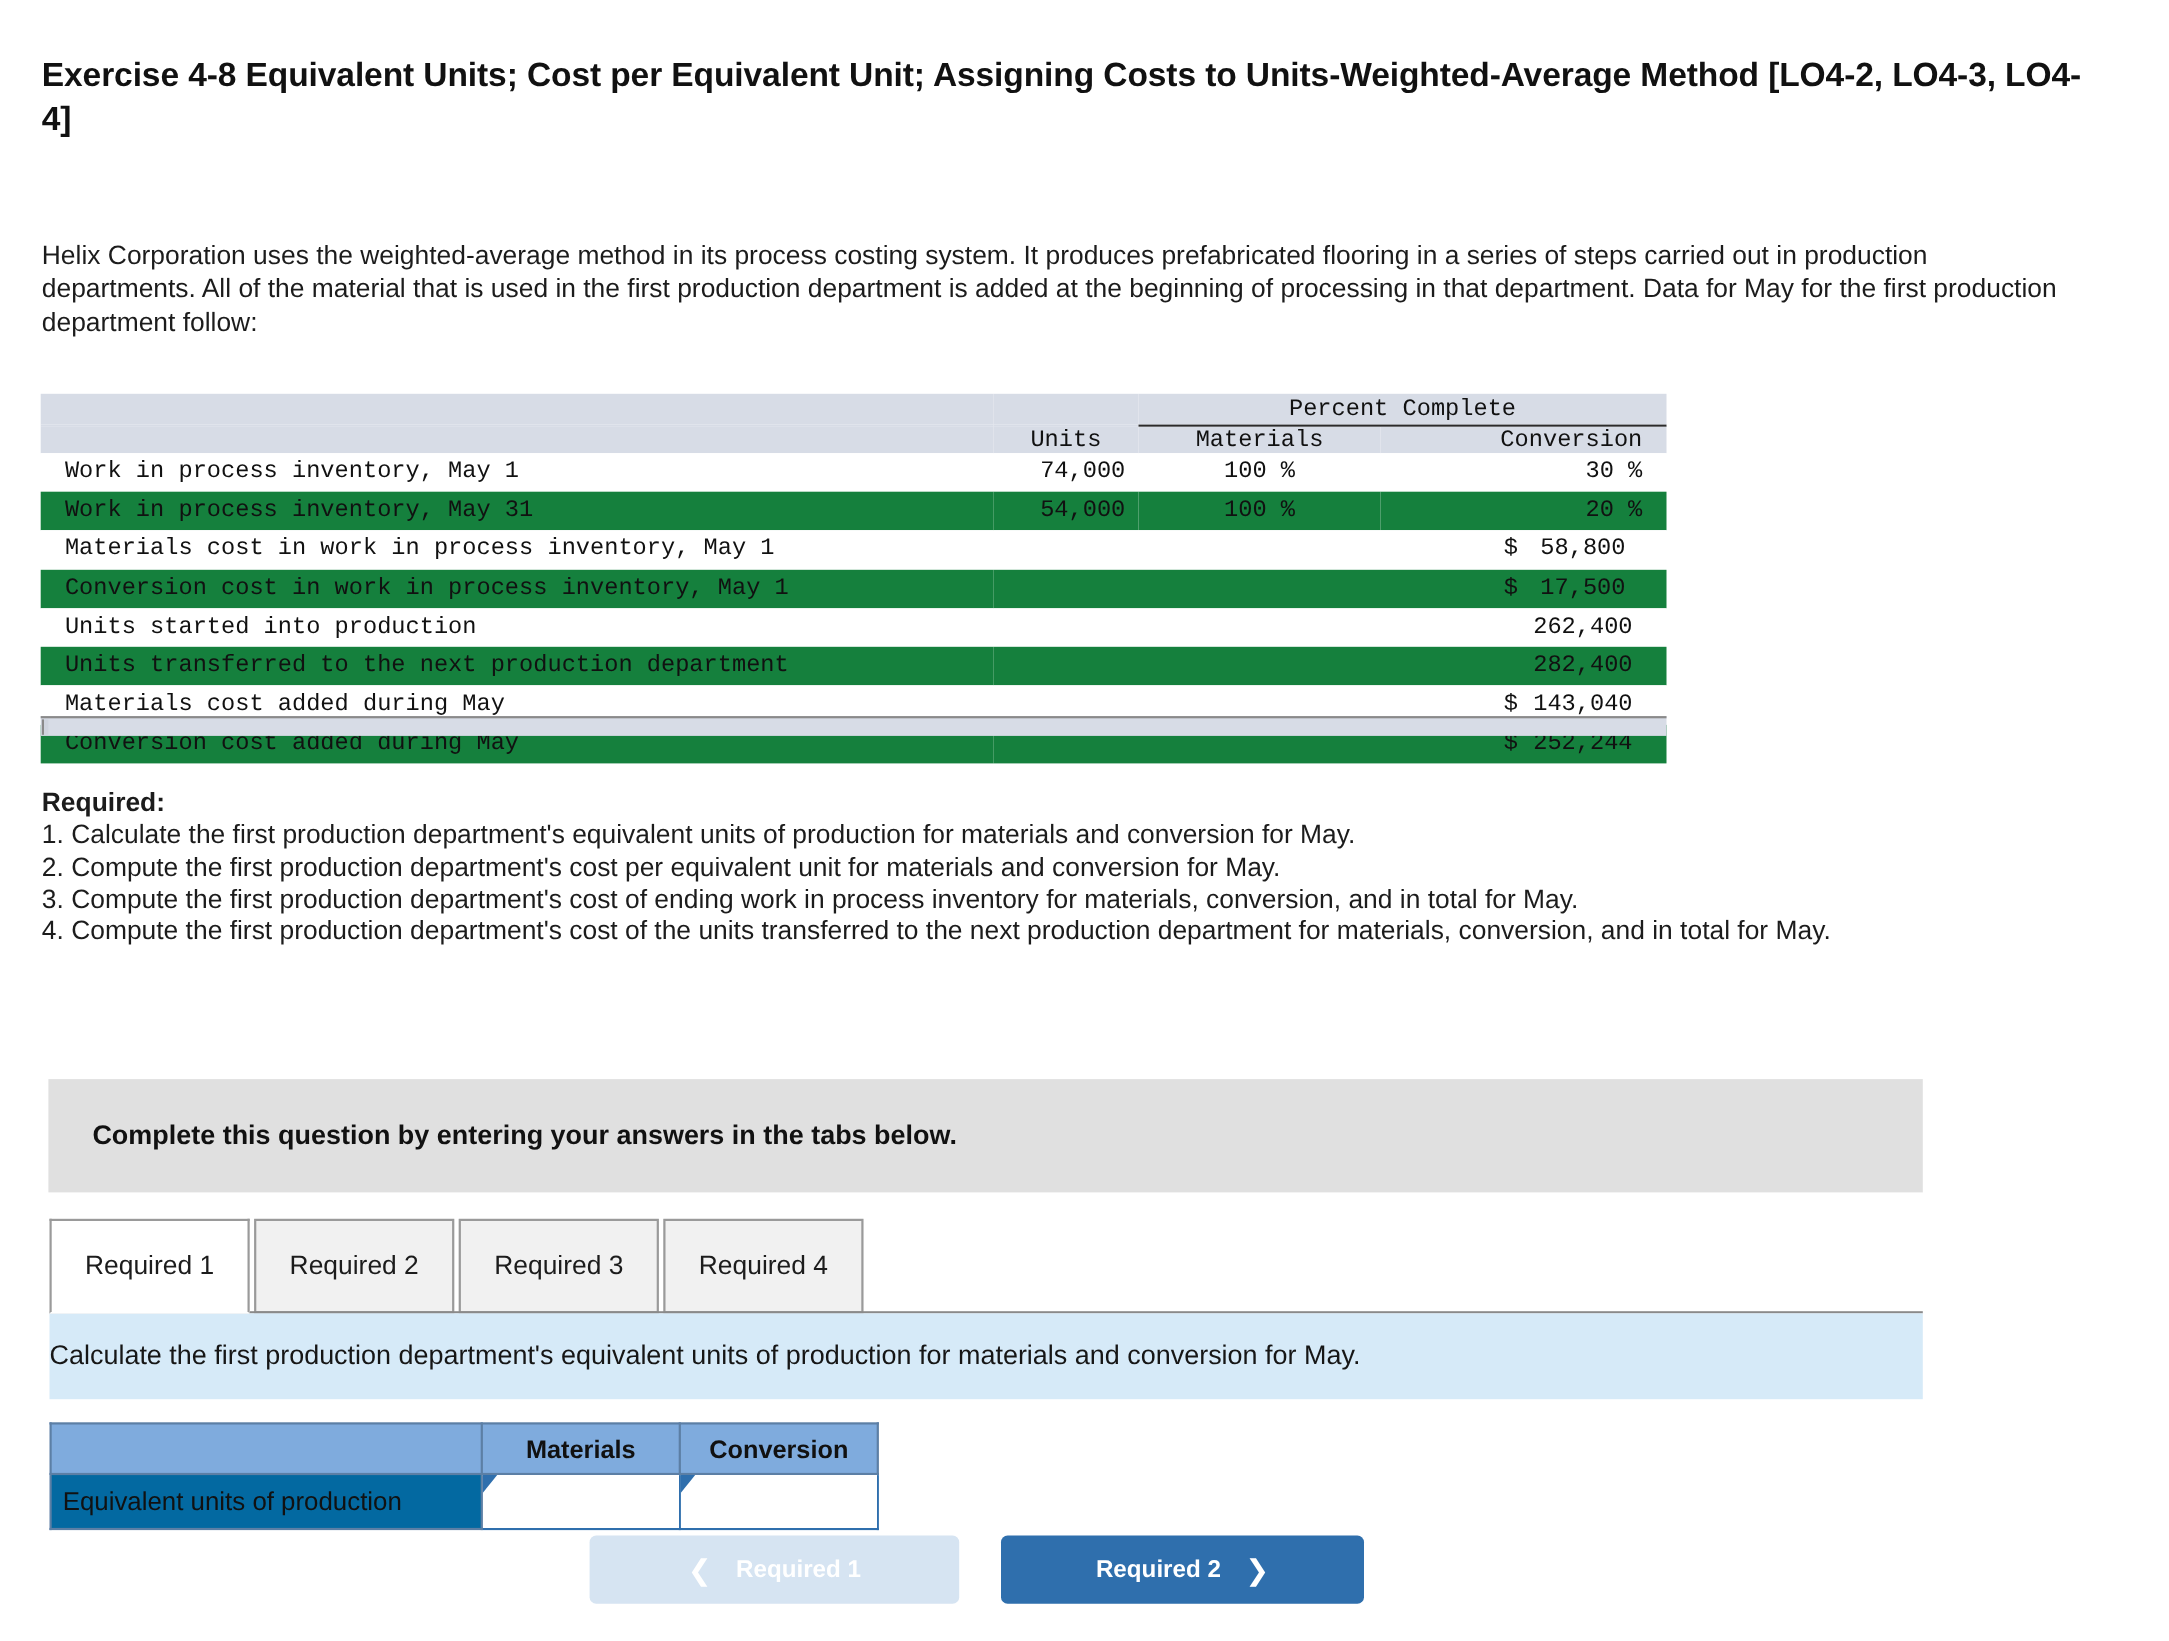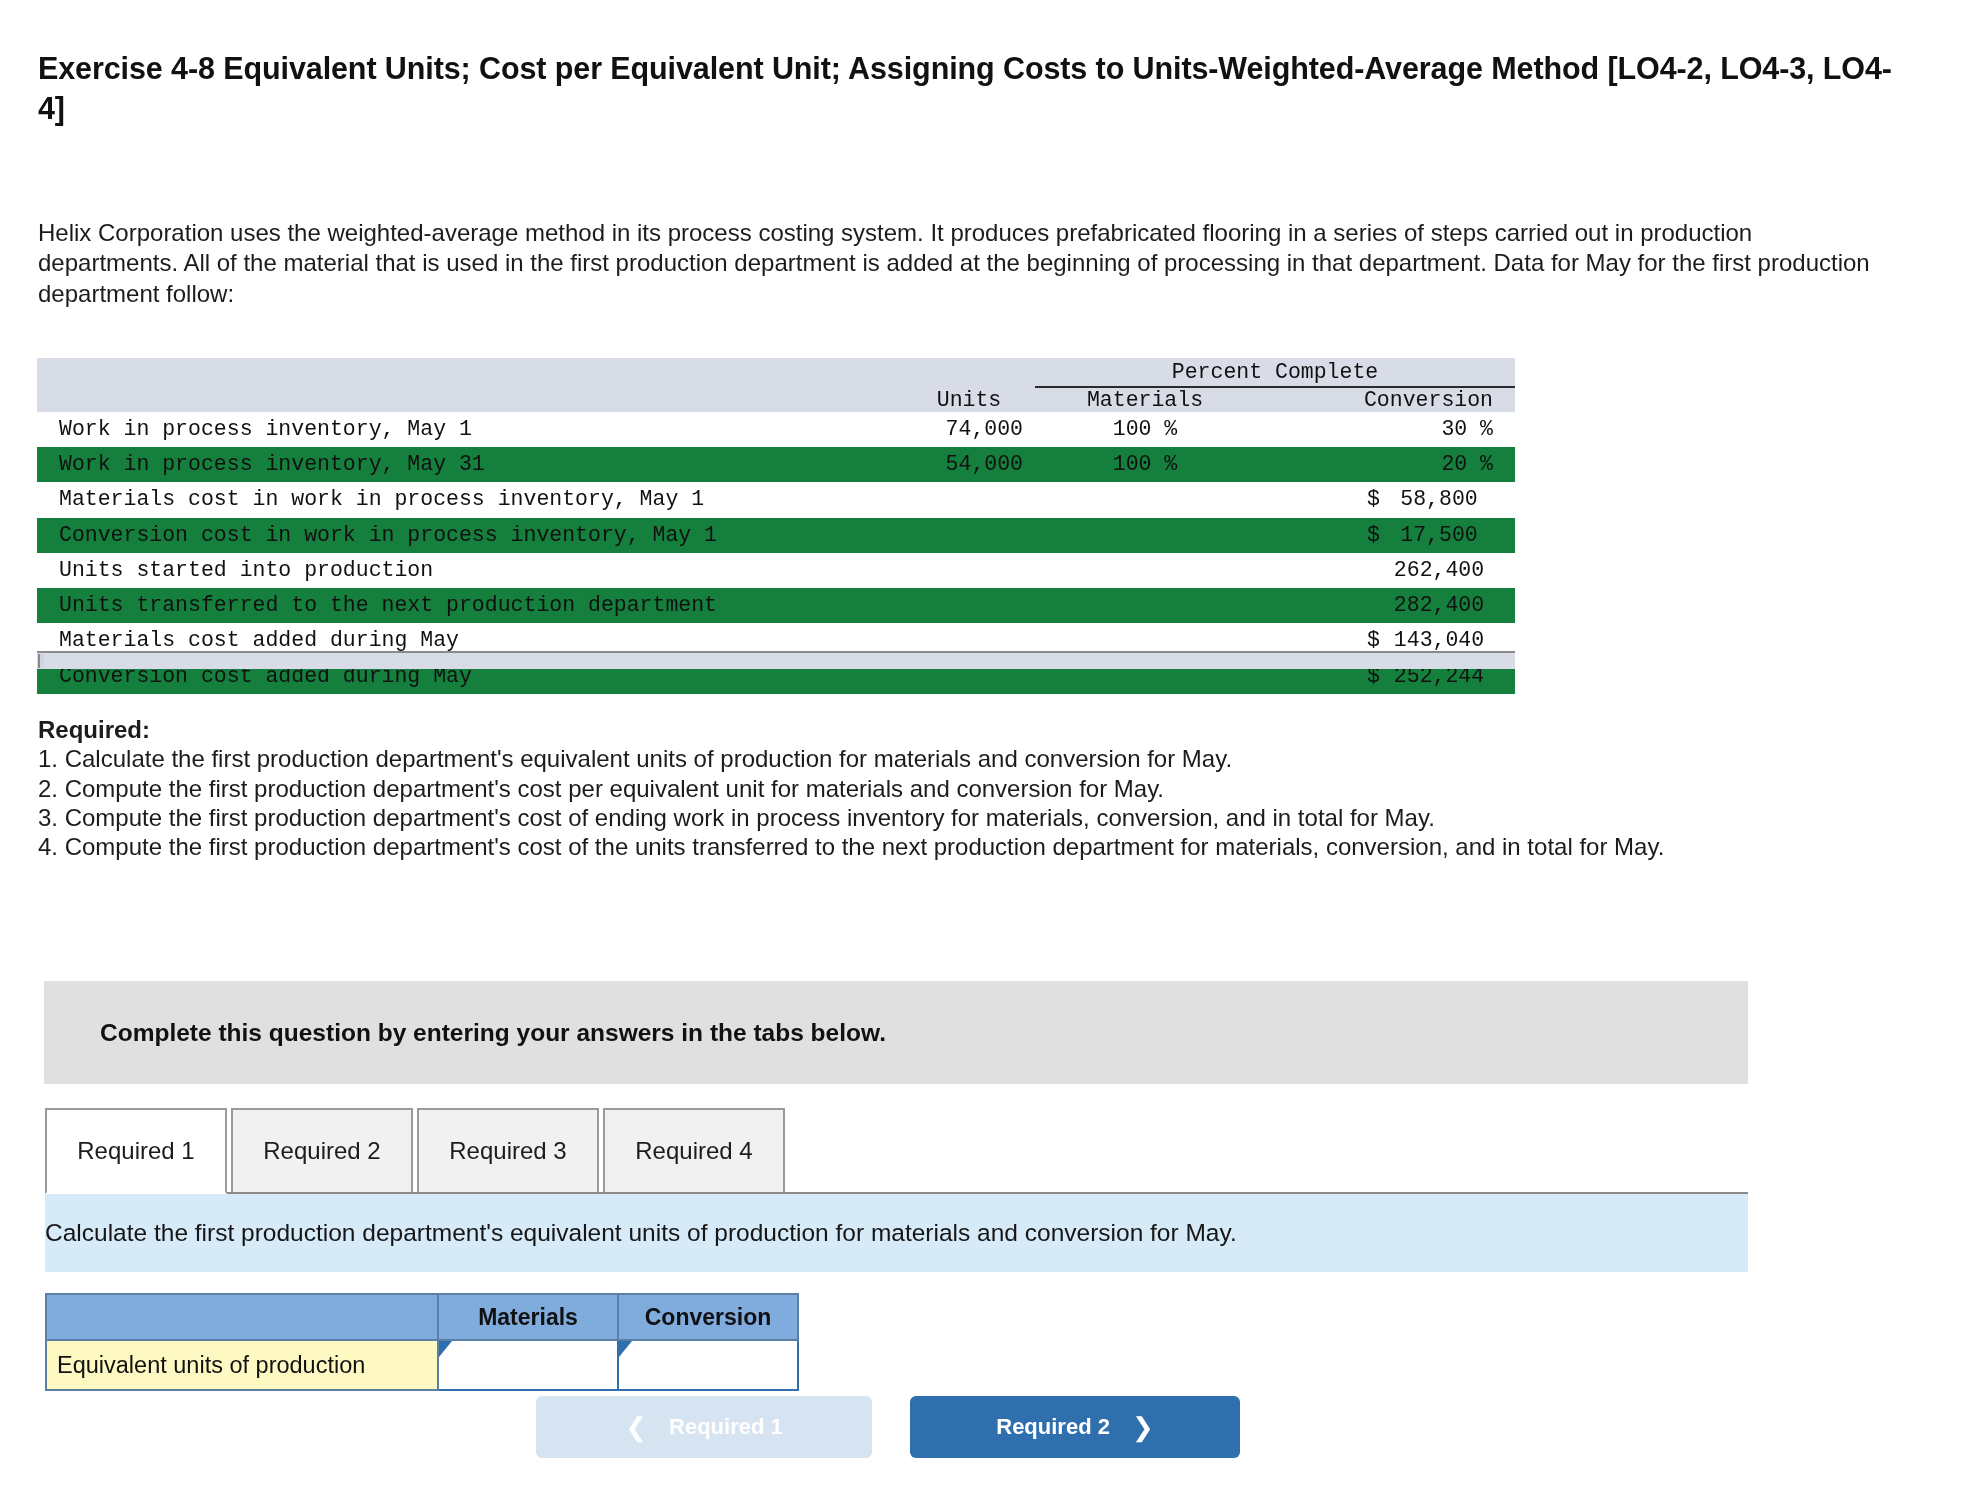--- a/index.html
+++ b/index.html
@@ -118,21 +118,21 @@
     left: 44px; top: 981px;
     width: 1704px; height: 103px;
     background: #e0e0e0;
     display: flex;
     align-items: center;
   }
   .gray-banner .txt {
     font-size: 24.5px;
     font-weight: bold;
     color: #111111;
-    padding-left: 56px;
+    padding-left: 40px;
   }
 
   
   .tabs {
     position: absolute;
     left: 45px; top: 1108px;
     display: flex;
     align-items: flex-end;
     height: 86px;
   }
@@ -191,21 +191,21 @@
     font-weight: bold;
     color: #111111;
     height: 46px;
     padding: 0 14px;
     text-align: center;
   }
   table.answer th.blank-head { width: 392px; }
   table.answer th.col-head { width: 180px; }
   table.answer td.row-label {
     border: 2px solid #5c7fa5;
-    background: #fef9c3;
+    background: #0369a1;
     height: 50px;
     padding: 0 10px;
     font-size: 23.5px;
     color: #111111;
     white-space: nowrap;
   }
   table.answer td.input-cell {
     border: 2px solid #2f6fad;
     background: #ffffff;
     height: 50px;

